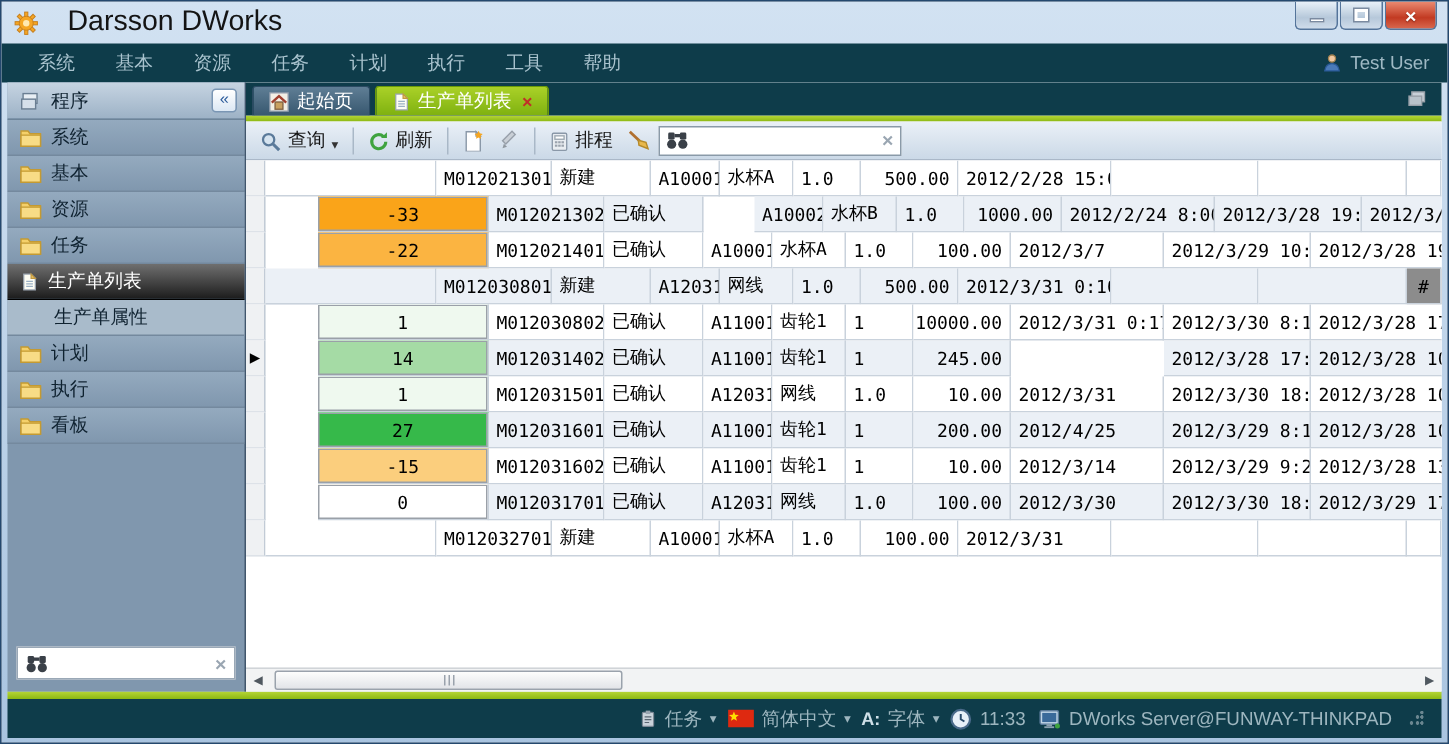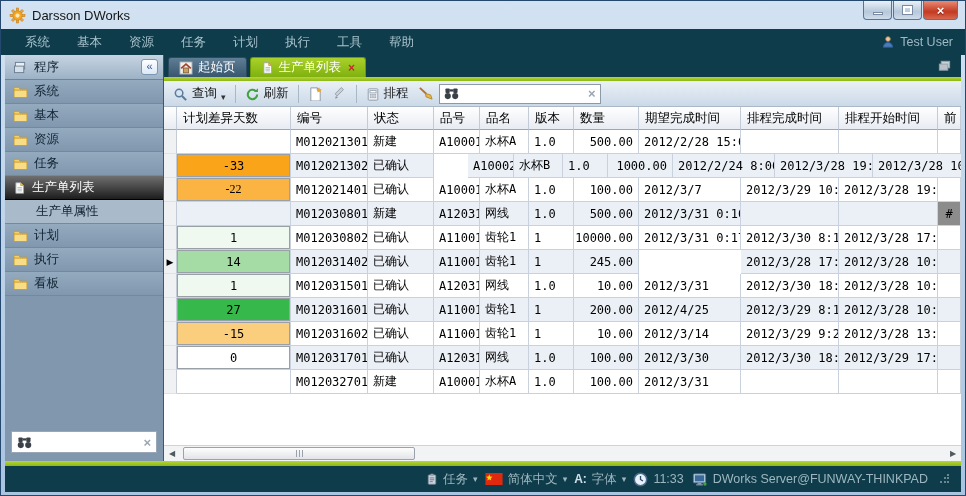--- a/index.html
+++ b/index.html
@@ -1,21 +1,21 @@
 <!DOCTYPE html>
 <html><head>
 <meta charset="utf-8">
 <style>
   html,body{margin:0;padding:0;background:#c8c8c8;}
   *{box-sizing:border-box;}
   .window{width:966px;height:496px;position:relative;font-family:"Liberation Sans","DejaVu Sans",sans-serif;
     background:linear-gradient(#d2e2f2,#a9c4e0);border:1px solid #24486e;overflow:hidden;}
   
   .titlebar{height:28px;display:flex;align-items:center;padding-left:8px;}
-  .title{font-size:13px;color:#141414;margin-left:6px;}
+  .title{font-size:19px;color:#141414;margin-left:19px;}
   .winbtns{position:absolute;top:0;right:7px;display:flex;gap:1px;z-index:5;}
   .wbtn{width:29px;height:19px;background:linear-gradient(#e9f1f9,#b6c8da 60%,#cfdcea);border:1px solid #54749a;border-top:none;
     border-radius:0 0 4px 4px;display:flex;align-items:center;justify-content:center;cursor:default;}
   .wbtn.close{width:35px;background:linear-gradient(#eb8b72,#c23a22 60%,#d8674e);}
   .glyph-min{width:10px;height:3px;background:#fff;border:1px solid #7a8aa0;margin-top:6px;}
   .glyph-max{width:9px;height:8px;border:2px solid #fff;box-shadow:0 0 0 1px #7a8aa0;}
   .glyph-x{color:#fff;font-weight:bold;font-size:13px;text-shadow:0 1px 1px #802010;}
   
   .menubar{height:26px;background:#0e3c4a;display:flex;align-items:center;padding:0 12px 0 24px;font-size:12.5px;color:#a9c3ce;}
   .menu-item{margin-right:27px;cursor:default;}
@@ -56,21 +56,21 @@
   
   .table-area{flex:1;overflow:hidden;background:#fff;}
   .thead{display:flex;height:23px;}
   .th{border-right:1px solid #c2cbd6;border-bottom:1px solid #98a8b8;background:linear-gradient(#ffffff,#e7ebf2);
     display:flex;align-items:center;padding:0 6px;font-size:12.5px;color:#000;white-space:nowrap;overflow:hidden;flex-shrink:0;}
   .row{display:flex;height:24px;}
   .cell{border-right:1px solid #c9d2dc;border-bottom:1px solid #c9d2dc;font-size:12px;display:flex;align-items:center;
     padding:0 5px;color:#000;background:#fff;white-space:nowrap;overflow:hidden;flex-shrink:0;
     font-family:"DejaVu Sans Mono","Liberation Mono",monospace;}
   .row.stripe .cell{background:#ebf0f6;}
-  .cell.colored{box-shadow:inset 0 0 0 1px #9aa0a8;}
+  .cell.colored{box-shadow:inset 0 0 0 1px #9aa0a8;margin-left:35px;}
   .sel{width:13px;background:#eff1f3;border-right:1px solid #c2cbd6;border-bottom:1px solid #dde2e8;display:flex;
     align-items:center;justify-content:center;font-size:9px;color:#000;flex-shrink:0;}
   .a-c{justify-content:center;} .a-r{justify-content:flex-end;}
   
   .hscroll{height:16px;background:#f2f3f4;border-top:1px solid #d0d4d8;position:relative;}
   .hs-arrow{position:absolute;top:0;width:16px;height:15px;display:flex;align-items:center;justify-content:center;
     font-size:8px;color:#505860;}
   .hs-thumb{position:absolute;left:19px;top:1px;width:232px;height:13px;background:linear-gradient(#fdfdfd,#e2e4e8);
     border:1px solid #9aa2ac;border-radius:2px;display:flex;align-items:center;justify-content:center;gap:2px;}
   .hs-thumb i{width:1px;height:7px;background:#9aa2ac;}
@@ -366,34 +366,20 @@
                 <circle cx="12" cy="9.8" r="3.3"></circle>
                 <rect x="6" y="2.5" width="4" height="2.4"></rect>
               </svg>
             </span>
           <input value="" style="">
           <span class="clear-x">×</span>
         </div>
       </div>
 
       <div class="table-area">
-        <div class="thead" id="thead">
-            <div class="th" style="width: 13px; padding: 0px;"></div>
-            <div class="th" style="width: 114px;">计划差异天数</div>
-            <div class="th" style="width: 77px;">编号</div>
-            <div class="th" style="width: 66px;">状态</div>
-            <div class="th" style="width: 46px;">品号</div>
-            <div class="th" style="width: 49px;">品名</div>
-            <div class="th" style="width: 45px;">版本</div>
-            <div class="th" style="width: 65px;">数量</div>
-            <div class="th" style="width: 102px;">期望完成时间</div>
-            <div class="th" style="width: 98px;">排程完成时间</div>
-            <div class="th" style="width: 99px;">排程开始时间</div>
-            <div class="th" style="flex: 1 1 0%;">前</div>
-          </div>
         <div id="tbody">
             <div class="row">
               <div class="sel"></div>
               <div class="cell a-c" style="width: 114px;"></div>
               <div class="cell " style="width: 77px;">M012021301</div>
               <div class="cell " style="width: 66px;">新建</div>
               <div class="cell " style="width: 46px;">A10001</div>
               <div class="cell " style="width: 49px;">水杯A</div>
               <div class="cell " style="width: 45px;">1.0</div>
               <div class="cell a-r" style="width: 65px;">500.00</div>
@@ -411,21 +397,21 @@
               <div class="cell " style="width: 49px;">水杯B</div>
               <div class="cell " style="width: 45px;">1.0</div>
               <div class="cell a-r" style="width: 65px;">1000.00</div>
               <div class="cell " style="width: 102px;">2012/2/24 8:00</div>
               <div class="cell " style="width: 98px;">2012/3/28 19:10</div>
               <div class="cell " style="width: 99px;">2012/3/28 10:52</div>
               <div class="cell a-c" style="flex: 1 1 0%; padding: 0px;"></div>
             </div>
             <div class="row">
               <div class="sel"></div>
-              <div class="cell a-c colored" style="width: 114px; background: rgb(251, 180, 65); font-family: Liberation Serif, serif;">-22</div>
+              <div class="cell a-c colored" style="width: 114px; background: rgb(251, 180, 65);">-22</div>
               <div class="cell " style="width: 77px;">M012021401</div>
               <div class="cell " style="width: 66px;">已确认</div>
               <div class="cell " style="width: 46px;">A10001</div>
               <div class="cell " style="width: 49px;">水杯A</div>
               <div class="cell " style="width: 45px;">1.0</div>
               <div class="cell a-r" style="width: 65px;">100.00</div>
               <div class="cell " style="width: 102px;">2012/3/7</div>
               <div class="cell " style="width: 98px;">2012/3/29 10:20</div>
               <div class="cell " style="width: 99px;">2012/3/28 19:10</div>
               <div class="cell a-c" style="flex: 1 1 0%; padding: 0px;"></div>

